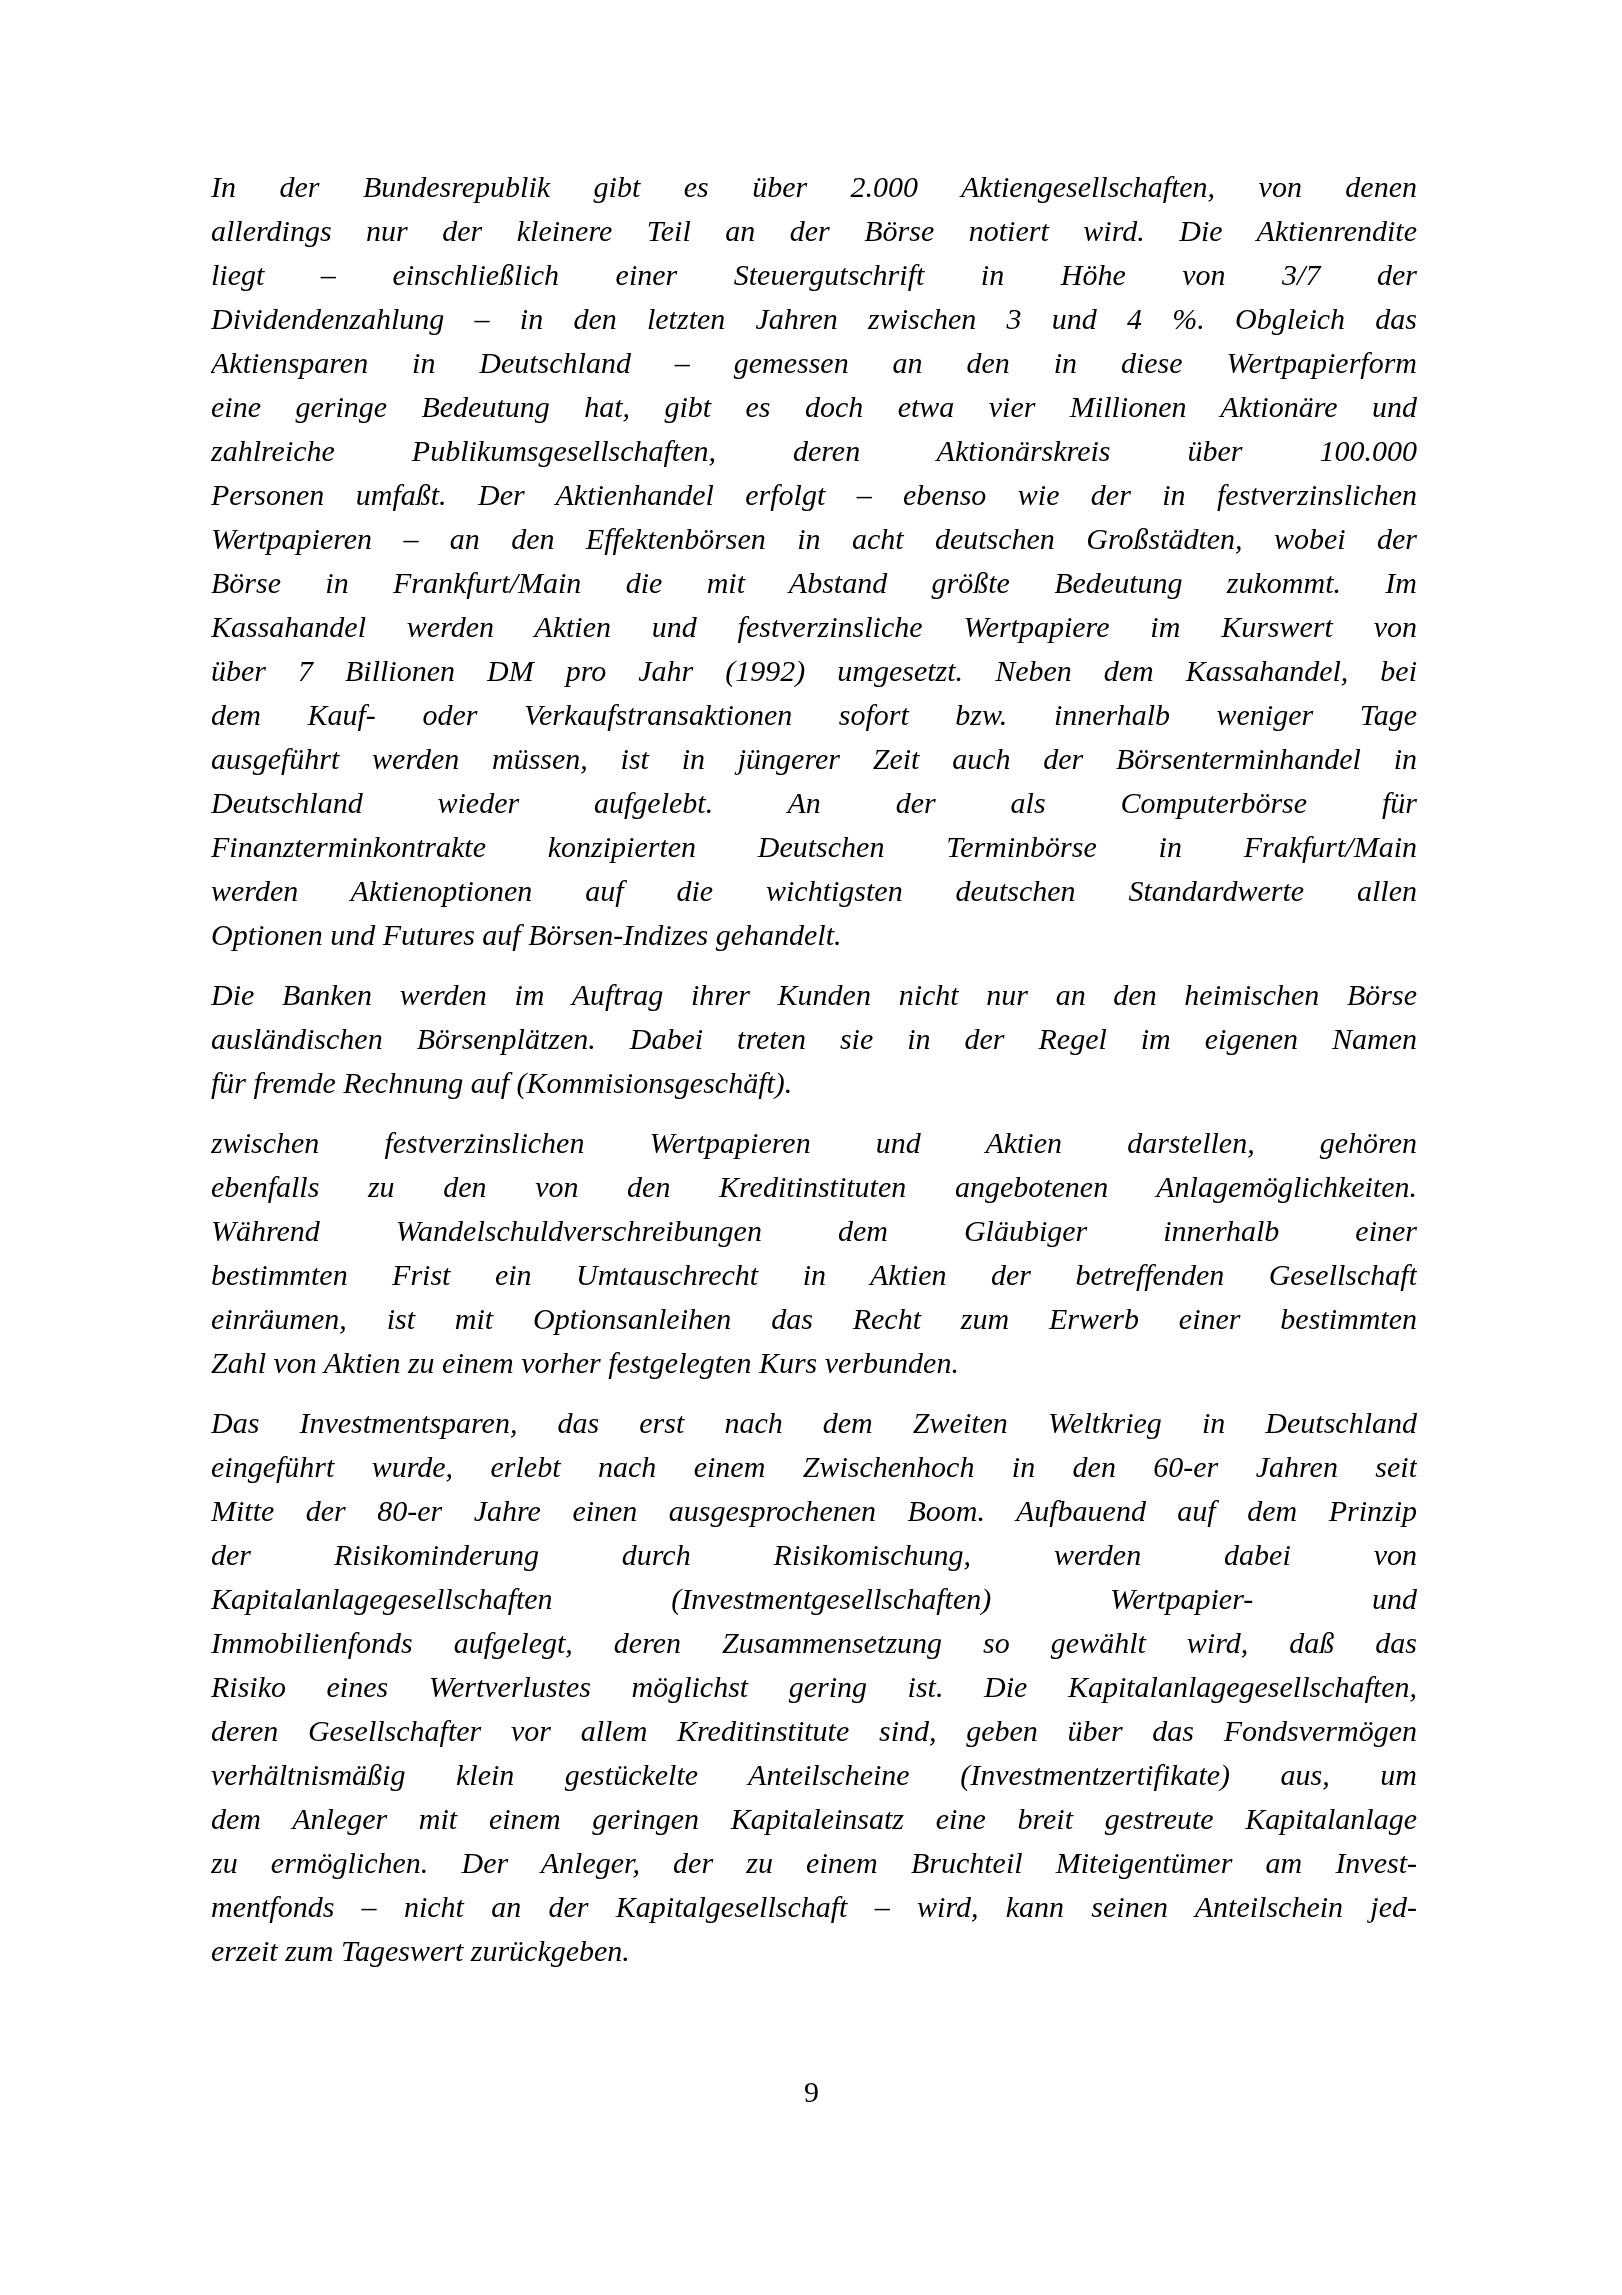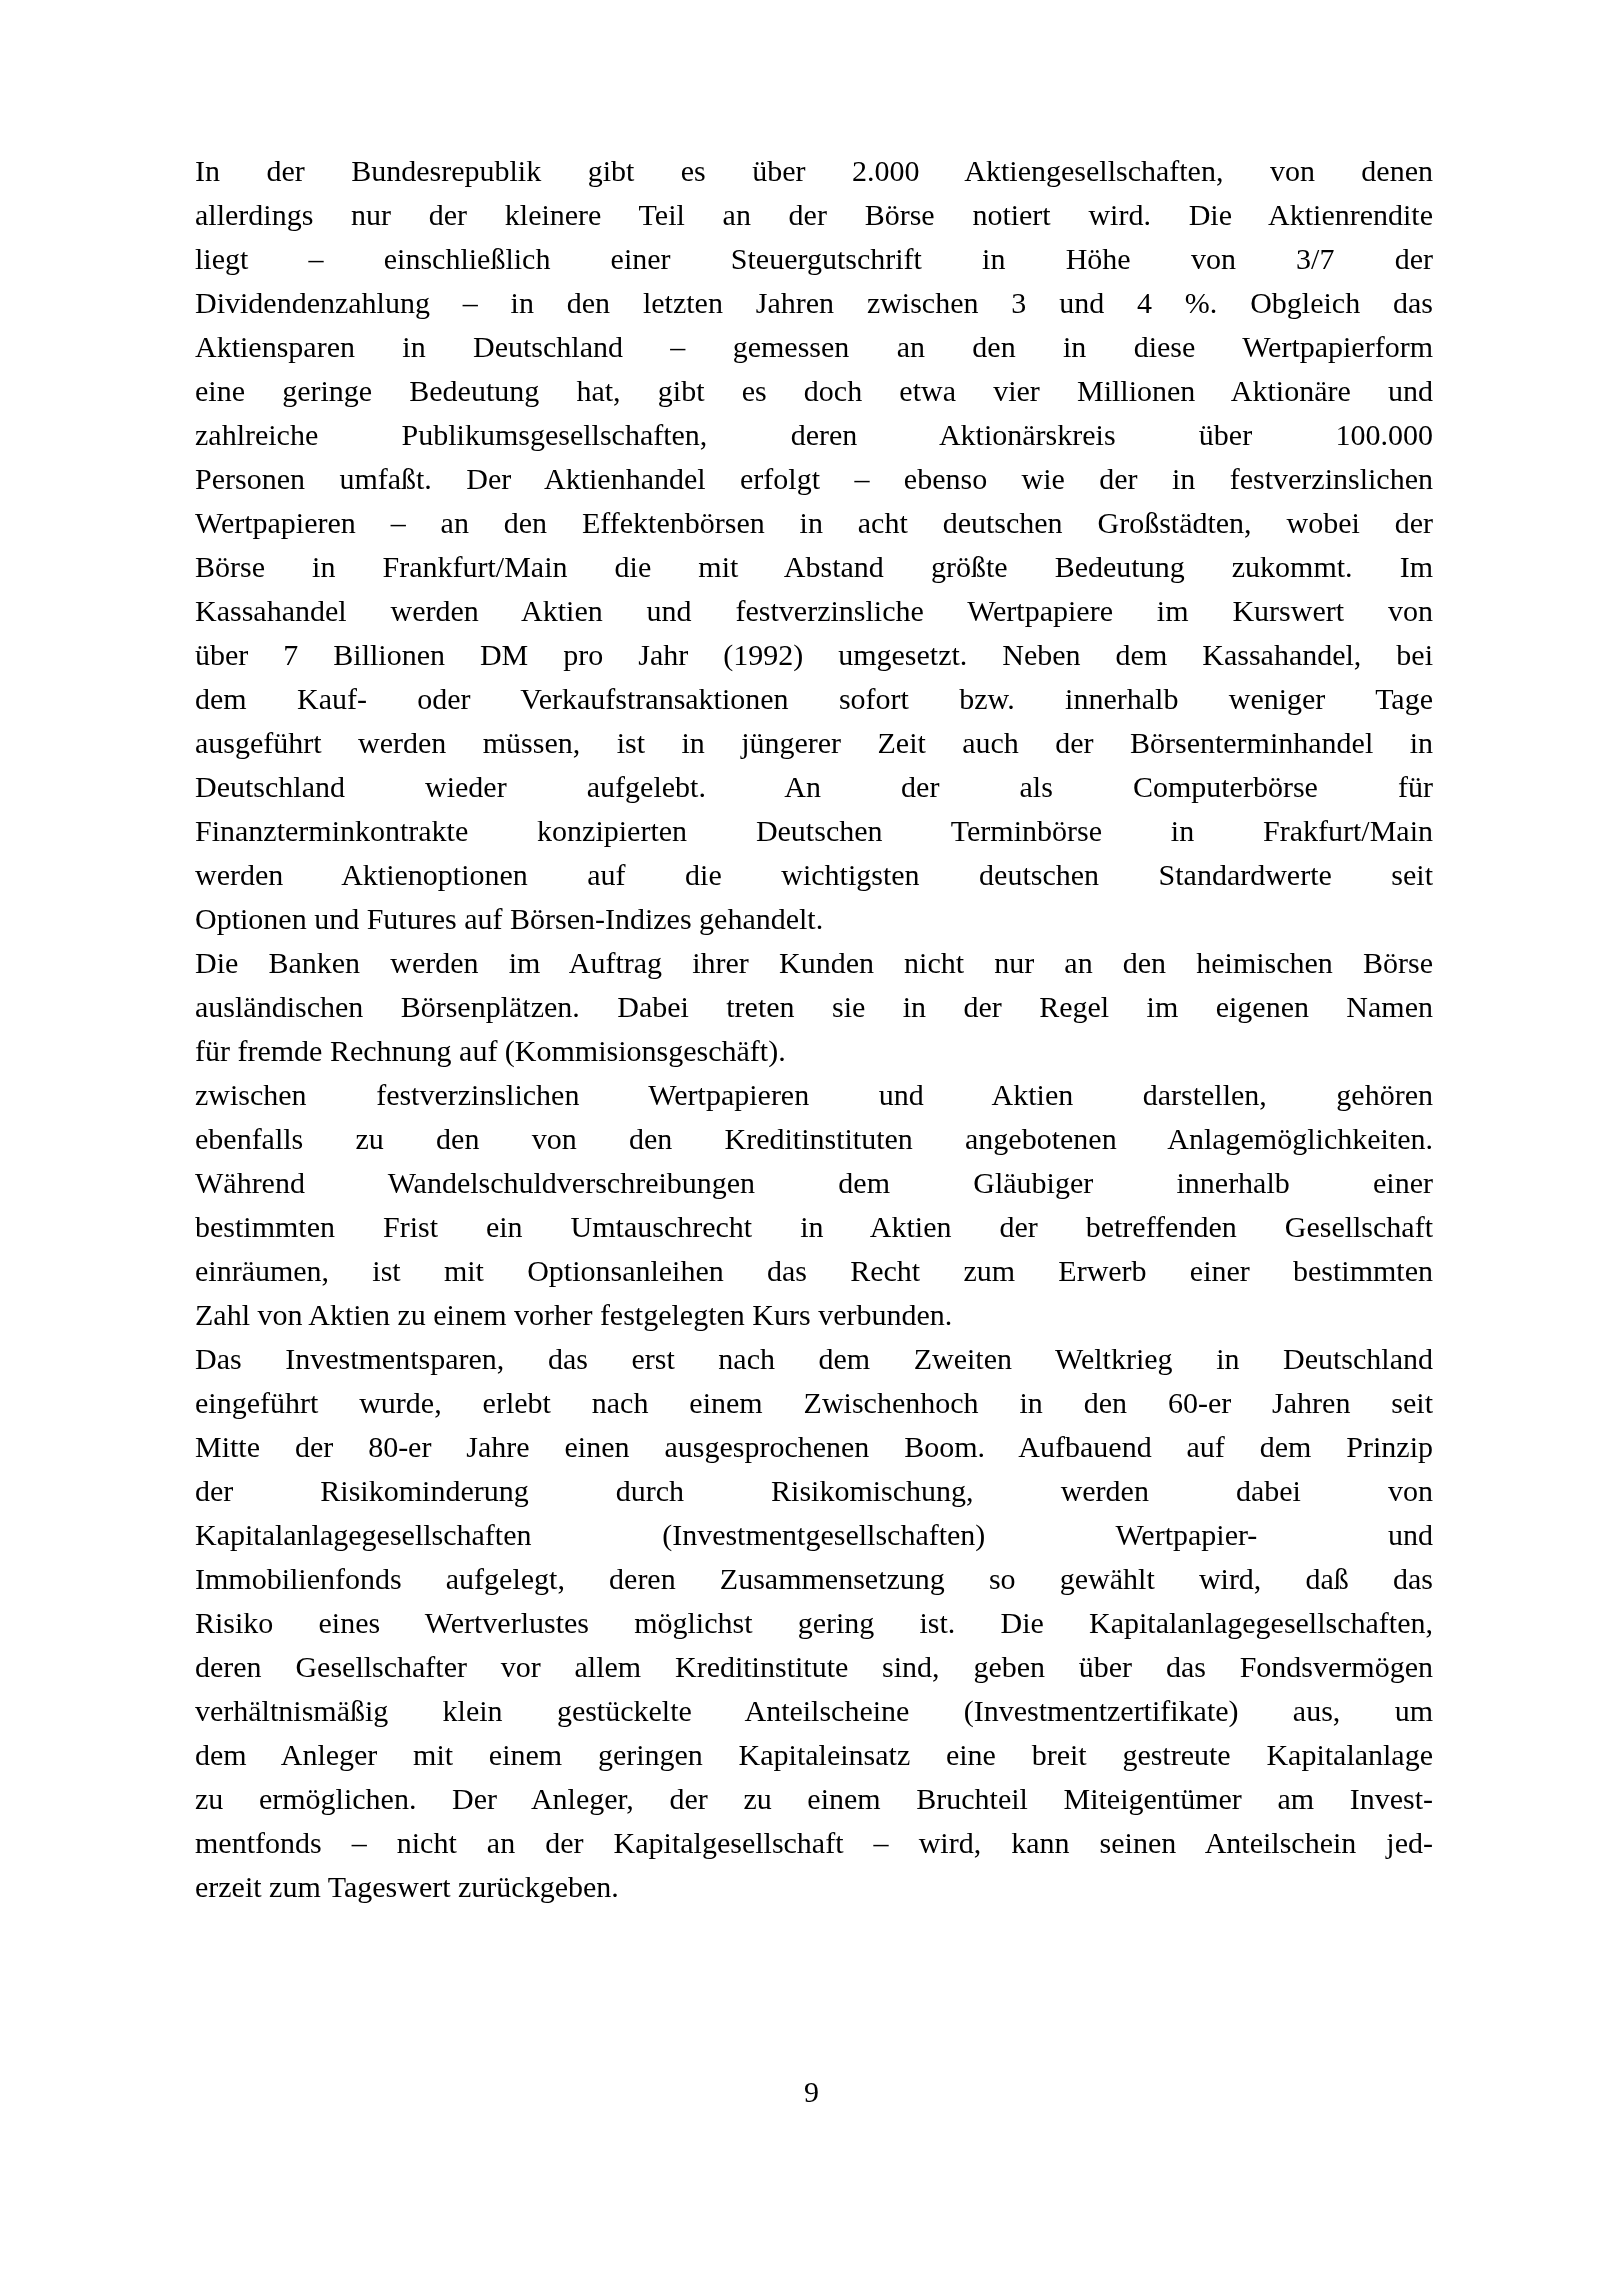--- a/index.html
+++ b/index.html
@@ -19,22 +19,23 @@
   .text-block {
     position: absolute;
     left: 195px;
     top: 149px;
     width: 1238px;
     font-size: 30px;
     line-height: 44px;
     color: #000000;
   }
   .paragraph {
-    margin: 0;
+    margin: 16px;
     padding: 0;
+    font-style: italic;
   }
   .line {
     height: 44px;
     line-height: 44px;
     overflow: hidden;
     text-align: justify;
     text-align-last: justify;
   }
   .line-last {
     text-align: center;
@@ -67,21 +68,21 @@
         <div class="line">zahlreiche Publikumsgesellschaften, deren Aktionärskreis über 100.000</div>
         <div class="line">Personen umfaßt. Der Aktienhandel erfolgt – ebenso wie der in festverzinslichen</div>
         <div class="line">Wertpapieren – an den Effektenbörsen in acht deutschen Großstädten, wobei der</div>
         <div class="line">Börse in Frankfurt/Main die mit Abstand größte Bedeutung zukommt. Im</div>
         <div class="line">Kassahandel werden Aktien und festverzinsliche Wertpapiere im Kurswert von</div>
         <div class="line">über 7 Billionen DM pro Jahr (1992) umgesetzt. Neben dem Kassahandel, bei</div>
         <div class="line">dem Kauf- oder Verkaufstransaktionen sofort bzw. innerhalb weniger Tage</div>
         <div class="line">ausgeführt werden müssen, ist in jüngerer Zeit auch der Börsenterminhandel in</div>
         <div class="line">Deutschland wieder aufgelebt. An der als Computerbörse für</div>
         <div class="line">Finanzterminkontrakte konzipierten Deutschen Terminbörse in Frakfurt/Main</div>
-        <div class="line">werden Aktienoptionen auf die wichtigsten deutschen Standardwerte seit</div>
+        <div class="line">werden Aktienoptionen auf die wichtigsten deutschen Standardwerte allen</div>
         <div class="line line-last">Optionen und Futures auf Börsen-Indizes gehandelt.</div>
       </div>
       <div class="paragraph">
         <div class="line">Die Banken werden im Auftrag ihrer Kunden nicht nur an den heimischen Börse</div>
         <div class="line">ausländischen Börsenplätzen. Dabei treten sie in der Regel im eigenen Namen</div>
         <div class="line line-last">für fremde Rechnung auf (Kommisionsgeschäft).</div>
       </div>
       <div class="paragraph">
         <div class="line">zwischen festverzinslichen Wertpapieren und Aktien darstellen, gehören</div>
         <div class="line">ebenfalls zu den von den Kreditinstituten angebotenen Anlagemöglichkeiten.</div>

